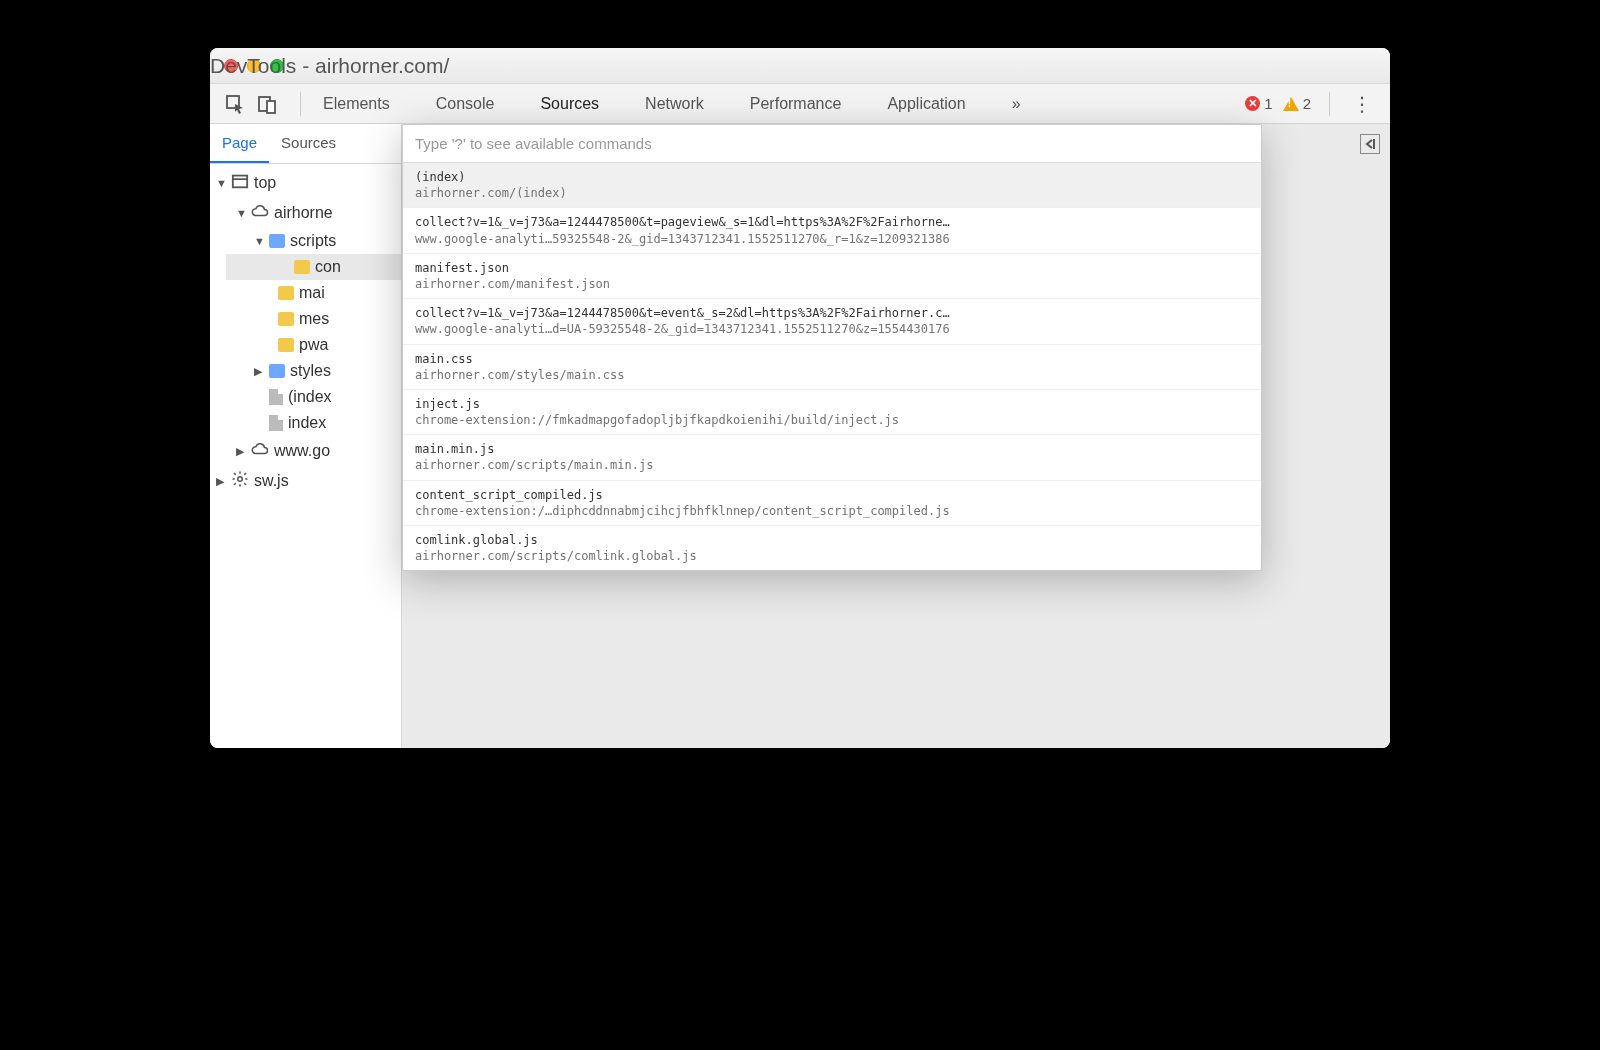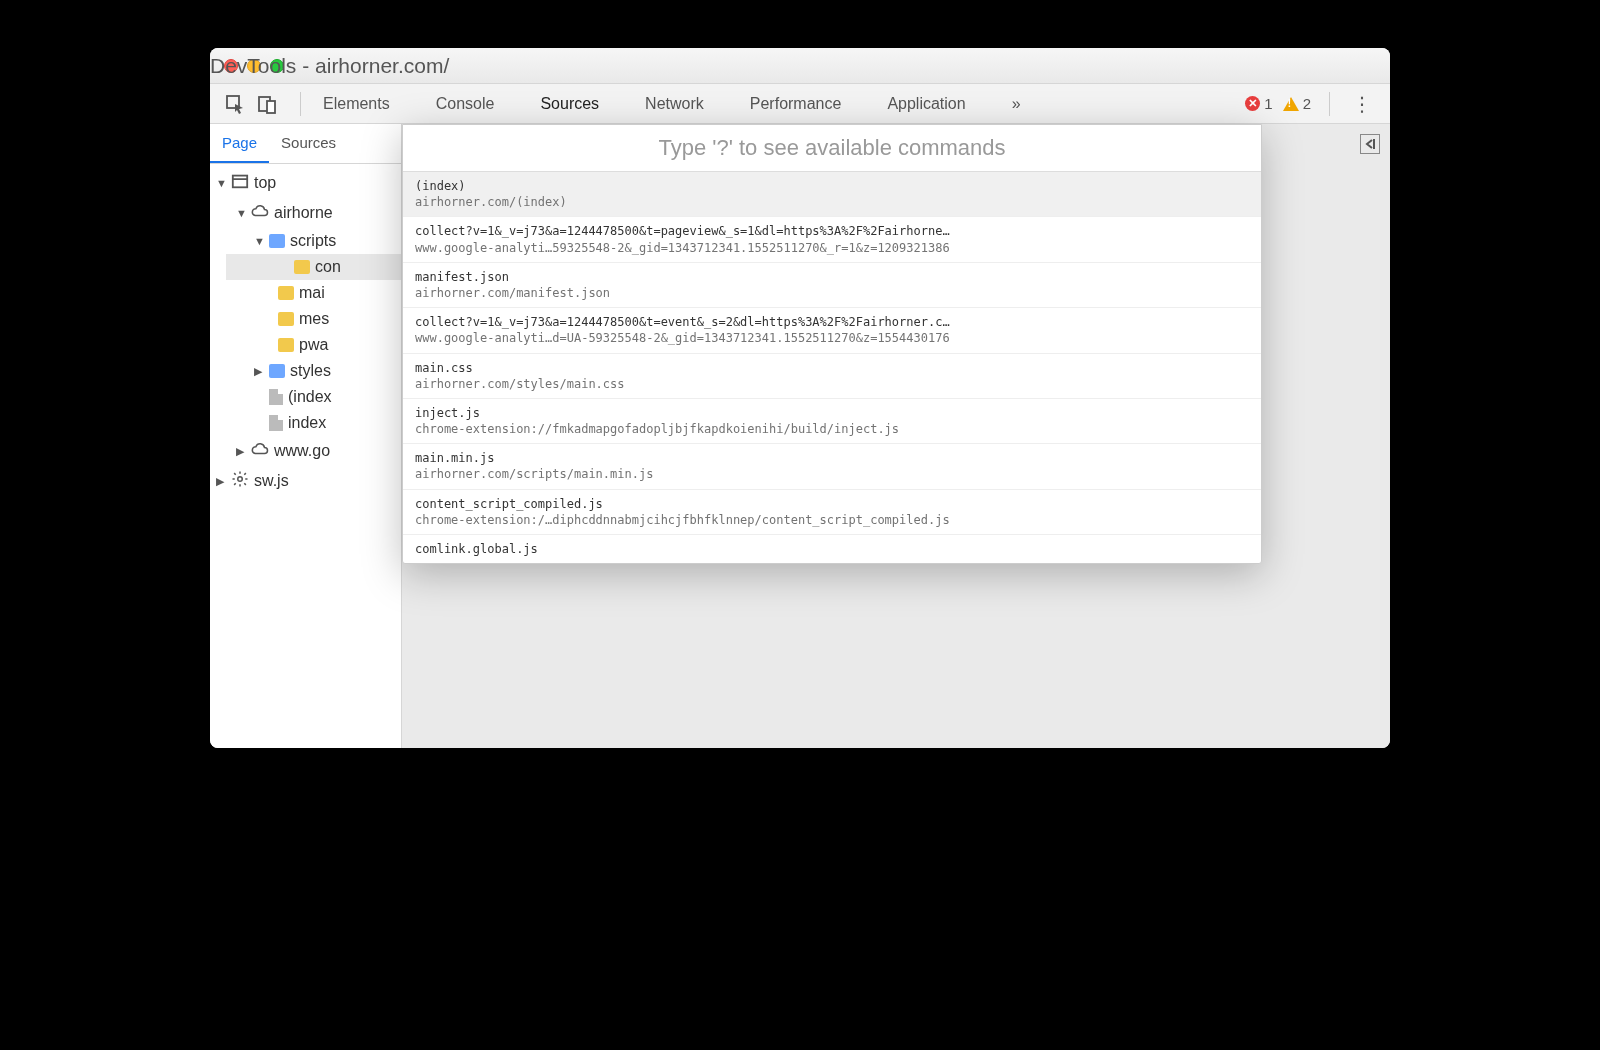--- a/index.html
+++ b/index.html
@@ -102,25 +102,24 @@
     background:#fff;
     border:1px solid #ccc;
     border-radius:0 0 3px 3px;
     box-shadow: 0 10px 40px rgba(0,0,0,0.25);
     display:flex; flex-direction:column;
     max-height: 580px;
     overflow:hidden;
   }
   .cmdinput{
     padding:10px 12px;
-    font-size:22px;
+    font-size:15px;
     color:#999;
     border-bottom:1px solid #ddd;
     background:#fff;
-    text-align:center;
   }
   .cmdlist{ overflow:auto; }
   .cmditem{
     padding:6px 12px;
     border-bottom:1px solid #eee;
     font-family: "SF Mono", Menlo, Consolas, monospace;
     font-size:12px;
     line-height:1.35;
     white-space:nowrap;
     overflow:hidden;
@@ -299,19 +298,20 @@
             <div class="cmditem">
               <div class="tline">main.min.js</div>
               <div class="sline">airhorner.com/scripts/main.min.js</div>
             </div>
             <div class="cmditem">
               <div class="tline">content_script_compiled.js</div>
               <div class="sline">chrome-extension:/…diphcddnnabmjcihcjfbhfklnnep/content_script_compiled.js</div>
             </div>
             <div class="cmditem">
               <div class="tline">comlink.global.js</div>
+              <div class="sline">airhorner.com/scripts/comlink.global.js</div>
             </div>
           </div>
       </div>
     </div>
 
   </div>
 </div>
 
 </body></html>

